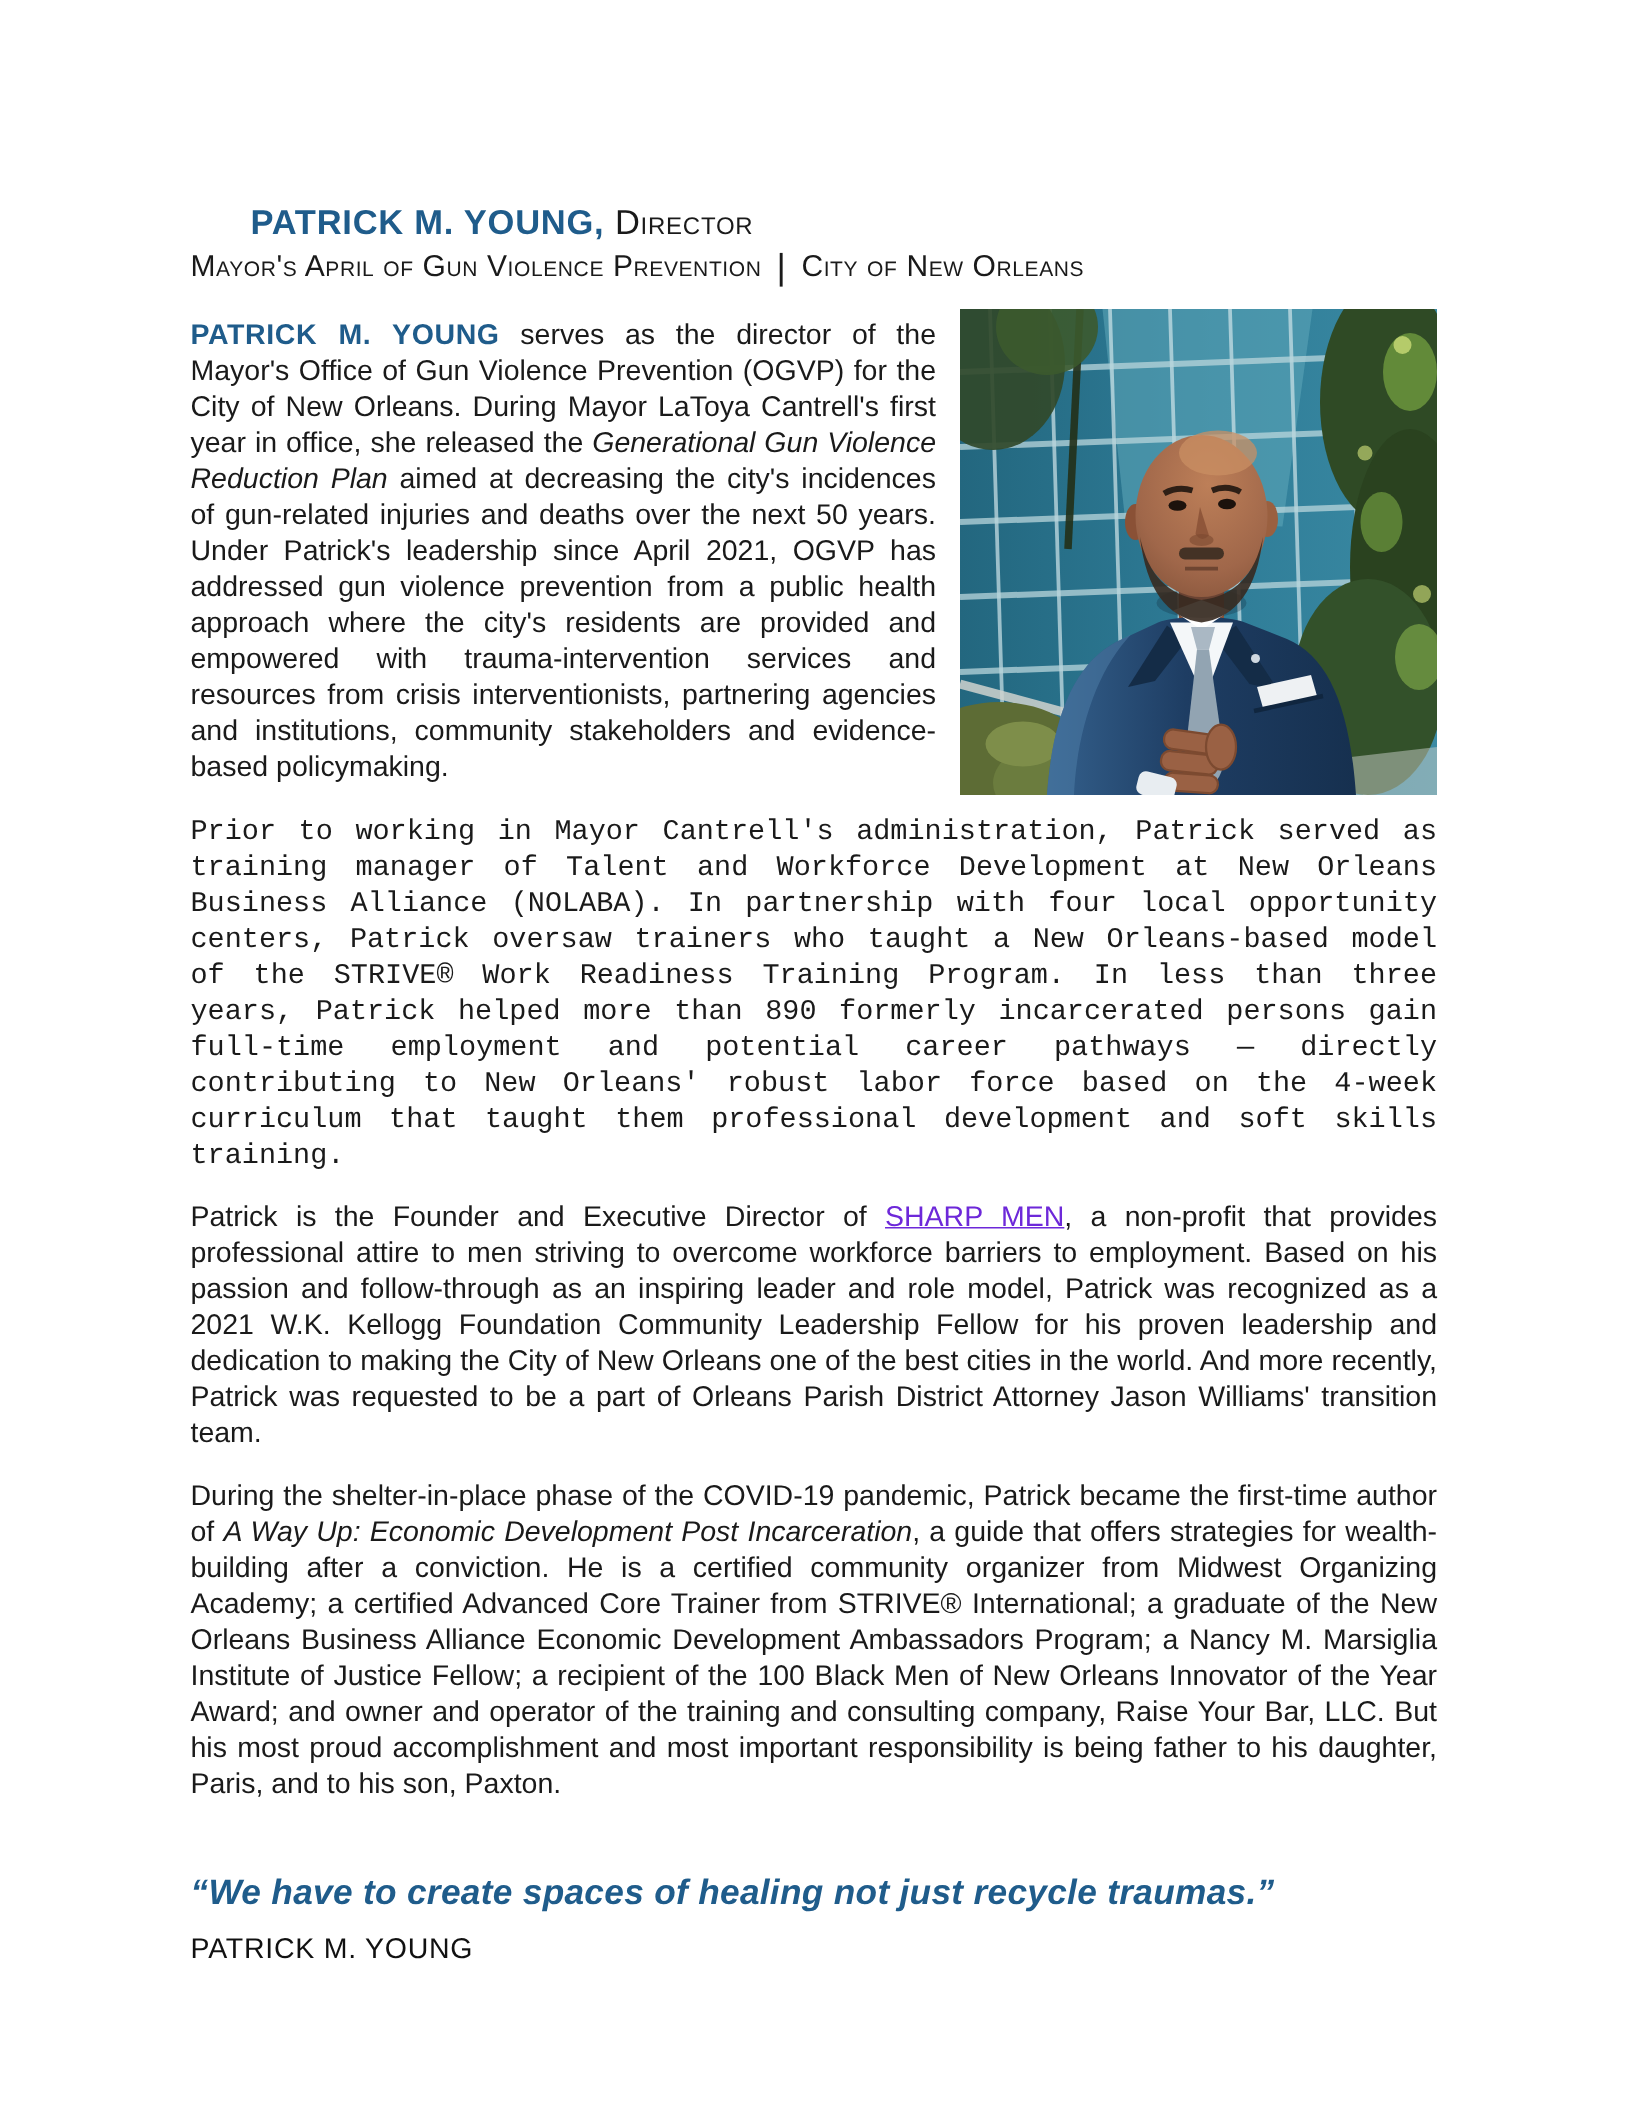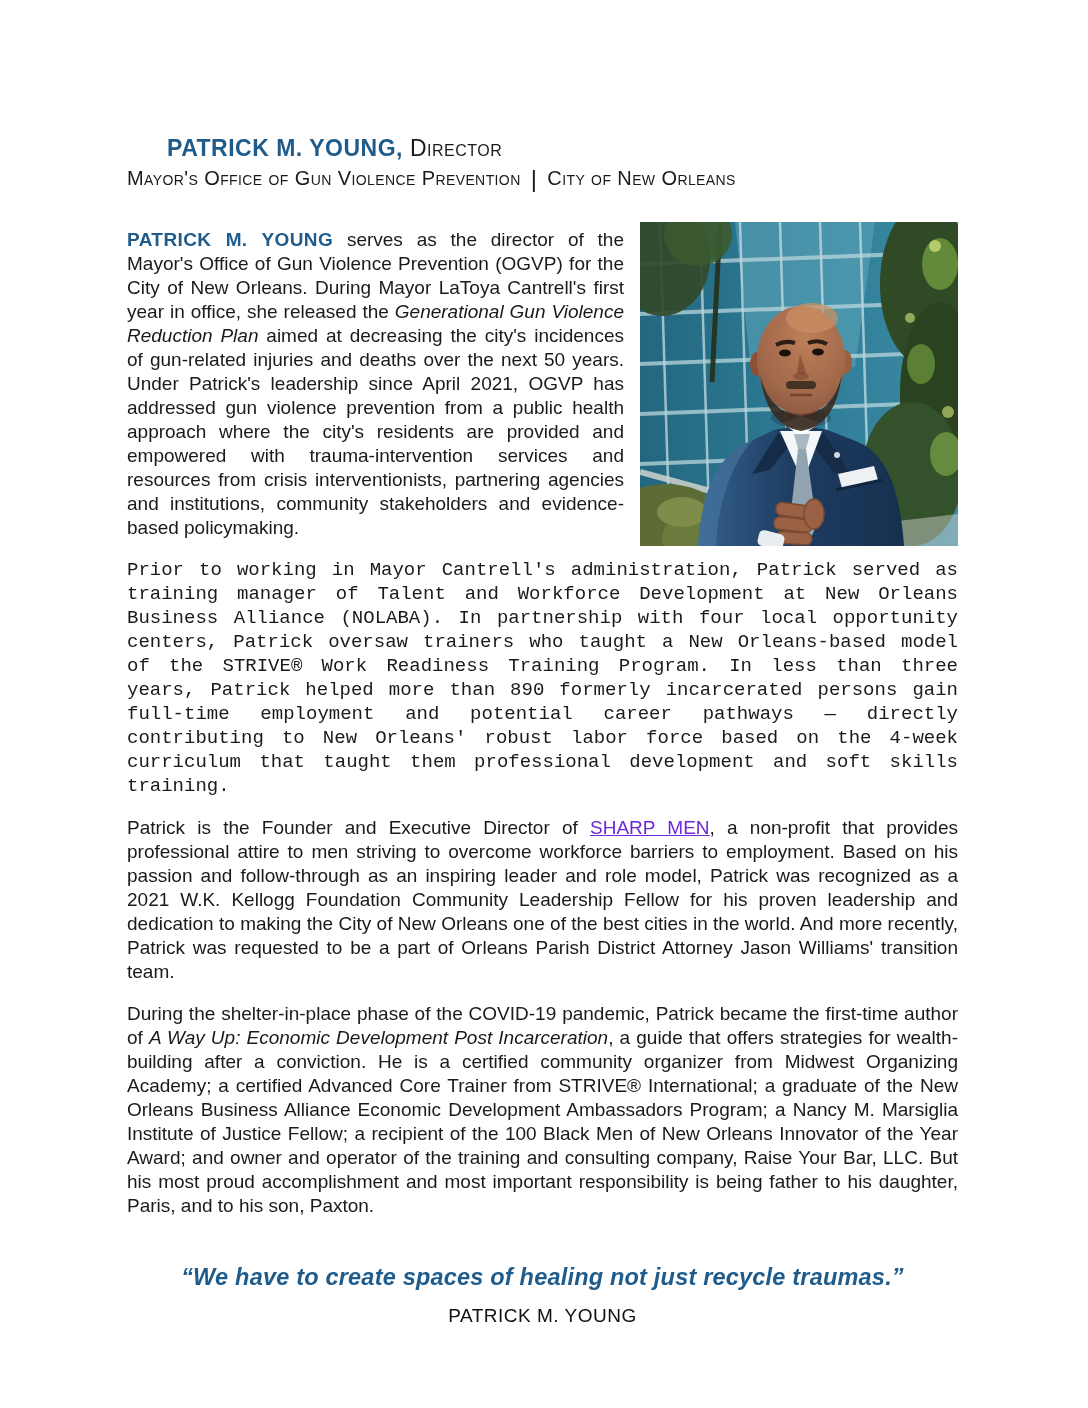--- a/index.html
+++ b/index.html
@@ -46,21 +46,21 @@
   }
   .hdr-sep {
     display: inline-block;
     margin: 0 10px;
     font-size: 24px;
     vertical-align: -2px;
     font-weight: 300;
   }
   
   .bio {
-    margin-top: 36px;
+    margin-top: 20px;
   }
   .bio p {
     font-size: 19px;
     line-height: 24px;
     text-align: justify;
     margin: 0 0 18px 0;
   }
   .lead-name {
     color: #1f5c8b;
     font-weight: bold;
@@ -76,21 +76,20 @@
     float: right;
     width: 318px;
     height: 324px;
     margin: -6px 0 10px 16px;
     display: block;
   }
   .clear { clear: both; font-family: Liberation Mono, monospace; }
   
   .quote-block {
     margin-top: 44px;
-    text-align: center;
   }
   .quote-text {
     color: #1f5c8b;
     font-weight: bold;
     font-style: italic;
     font-size: 23.5px;
     line-height: 30px;
     letter-spacing: 0.2px;
   }
   .quote-attrib {
@@ -102,21 +101,21 @@
 </style>
 </head>
 <body>
 
 <div class="page">
 
   <div class="hdr-line1">
     <span class="hdr-name">PATRICK M. YOUNG,</span><span class="hdr-role">Director</span>
   </div>
   <div class="hdr-line2">
-    <span>Mayor's Office of Gun Violence Prevention</span><span class="hdr-sep">|</span><span>City of New Orleans</span>
+    <span>Mayor's April of Gun Violence Prevention</span><span class="hdr-sep">|</span><span>City of New Orleans</span>
   </div>
 
   <div class="bio">
 
     <div>
 
       <svg class="photo" viewBox="0 0 318 324" aria-hidden="true">
         <defs>
           <linearGradient id="gGlass" x1="0" y1="0" x2="1" y2="0">
             <stop offset="0" stop-color="#23677f"></stop>

